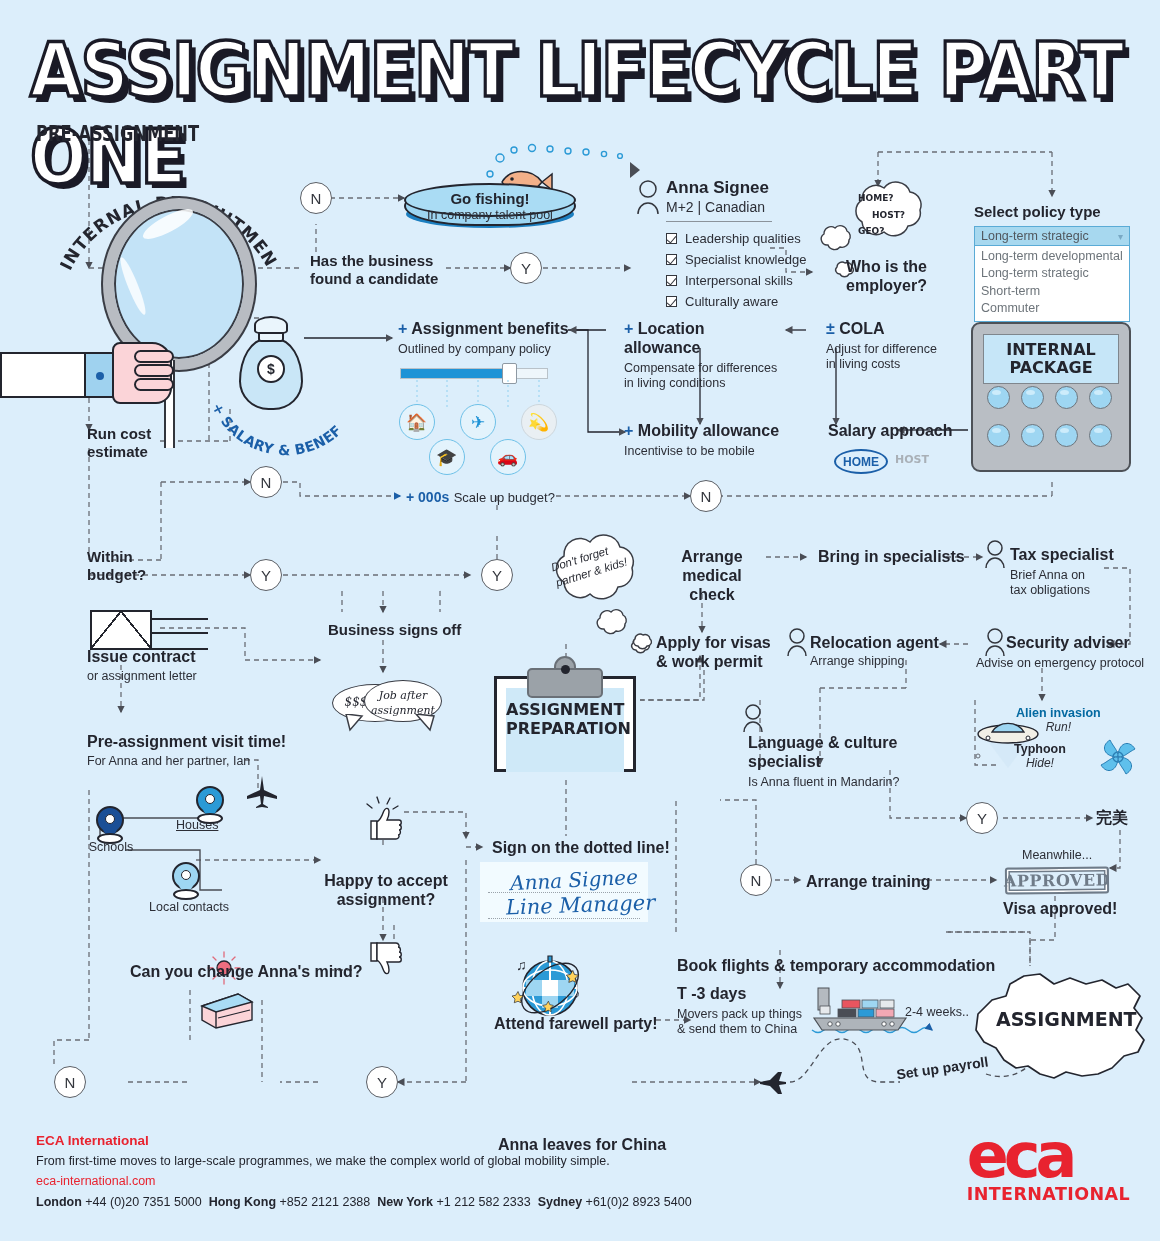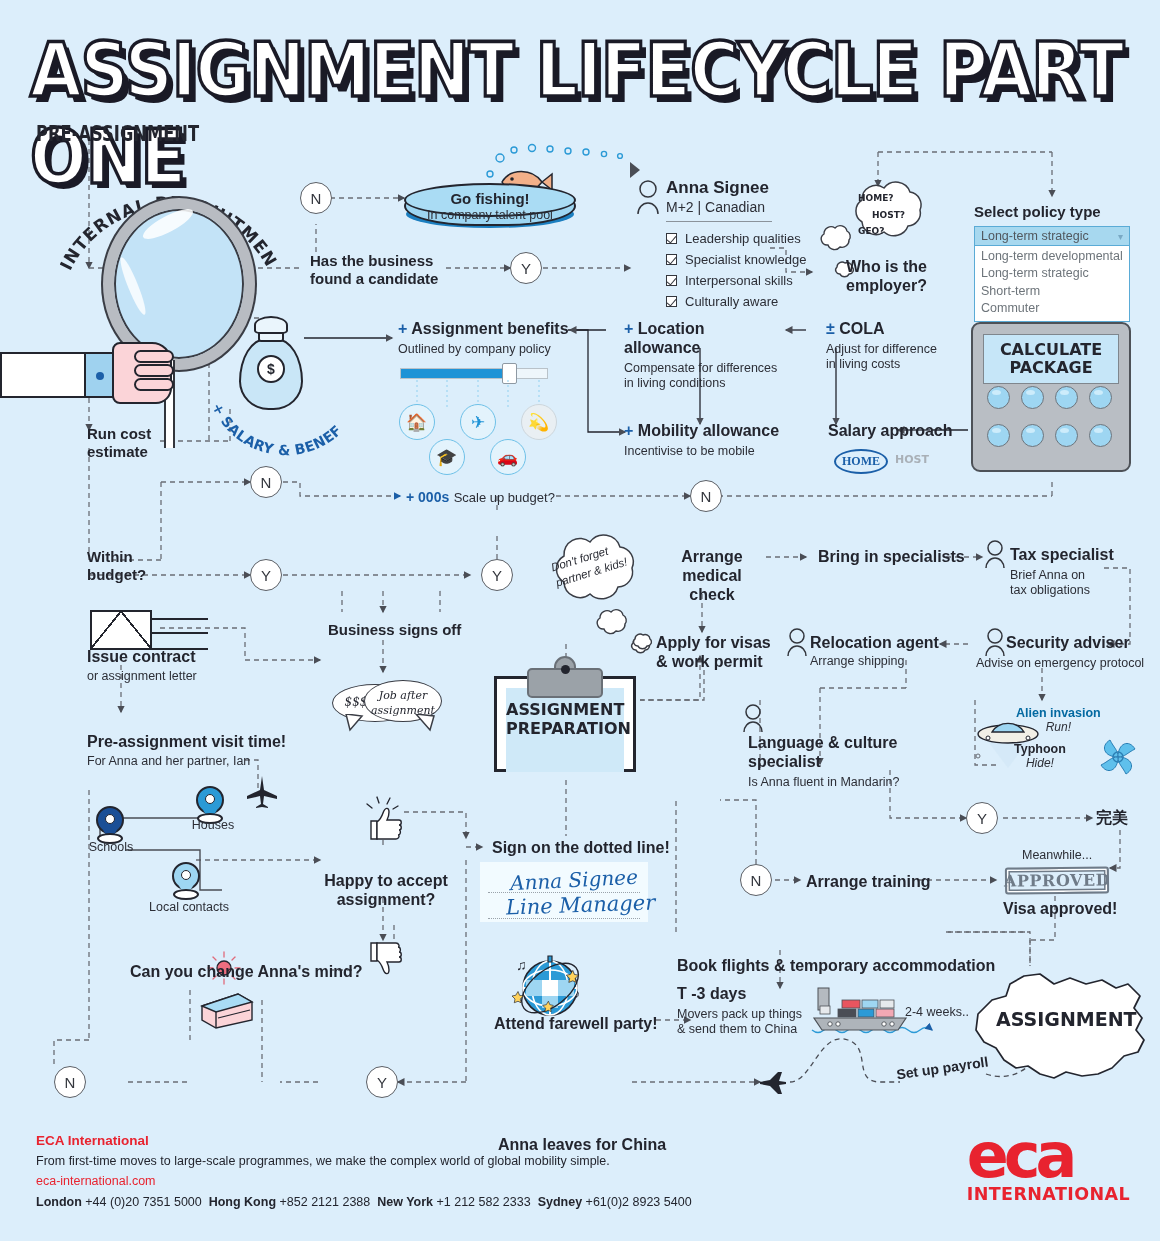--- a/index.html
+++ b/index.html
@@ -110,21 +110,21 @@
   
   .calc { left:971px; top:322px; width:160px; height:150px; background:#b9bec4; border:2.2px solid #4d5157; border-radius:9px; }
   .calc-screen { left:983px; top:334px; width:136px; height:50px; background:#c6e6f8; border:1.6px solid #7f868d;
      display:flex; flex-direction:column; align-items:center; justify-content:center;
      font-family:"DejaVu Sans", sans-serif; font-weight:bold; font-size:16px; color:#23252e; line-height:1.15; }
   .calc-btn { width:23px; height:23px; border-radius:50%; background:#9ed6f2; border:1.4px solid #6e747b; position:absolute; }
   .calc-btn:after { content:""; position:absolute; left:4px; top:3px; width:9px; height:5px; border-radius:50%; background:#cdecfb; }
 
   
   .home-pill { left:834px; top:449px; width:54px; height:25px; border:2px solid #1b5fa8; border-radius:50%;
-      display:flex;align-items:center;justify-content:center;font-family:Liberation Serif, serif;
+      display:flex;align-items:center;justify-content:center;font-family:Liberation Sans, sans-serif;
       font-weight:bold;font-size:12px;color:#1b5fa8; }
   .host-lbl { left:895px; top:453px; font-family:"DejaVu Sans",sans-serif;font-weight:bold;font-size:11px;color:#a9b0b7; }
   
   .env { left:90px; top:610px; width:62px; height:40px; background:#fff; border:2px solid #23252e; }
   .env:before { content:""; position:absolute; left:0; top:0; width:100%; height:100%;
      background:
        linear-gradient(to bottom right, transparent 47%, #23252e 47%, #23252e 51%, transparent 51%) no-repeat left top/50% 100%,
        linear-gradient(to bottom left, transparent 47%, #23252e 47%, #23252e 51%, transparent 51%) no-repeat right top/50% 100%;
   }
   .env-line { position:absolute; height:2px; background:#23252e; left:152px; }
@@ -486,21 +486,21 @@
     <div class="calc-btn" style="left:14px; top:62px;"></div>
     <div class="calc-btn" style="left:48px; top:62px;"></div>
     <div class="calc-btn" style="left:82px; top:62px;"></div>
     <div class="calc-btn" style="left:116px; top:62px;"></div>
     <div class="calc-btn" style="left:14px; top:100px;"></div>
     <div class="calc-btn" style="left:48px; top:100px;"></div>
     <div class="calc-btn" style="left:82px; top:100px;"></div>
     <div class="calc-btn" style="left:116px; top:100px;"></div>
   </div>
   <div class="abs calc-screen">
-    <span>CALCULATE</span>
+    <span>INTERNAL</span>
     <span>PACKAGE</span>
   </div>
 
   <div class="abs dcircle" style="left:250px; top:466px;">N</div>
   <div class="abs" style="left:87px; top:548px; width:100px;">
     <div class="h-bold">Within</div>
     <div class="h-bold">budget?</div>
   </div>
   <div class="abs dcircle" style="left:250px; top:559px;">Y</div>
   <div class="abs" style="left:406px; top:488px;">
@@ -623,21 +623,21 @@
       <path d="M20,46 L20,28 L140,28"></path>
       <path d="M46,60 L120,60 L120,100 L142,100"></path>
     </g>
   </svg>
   <div class="abs pin" style="left:196px; top:786px;">
     <div class="head" style="background:#2b9ad6;"></div>
     <div class="tip" style="border-top:14px solid #2b9ad6;"></div>
     <div class="dot"></div>
       <div class="base"></div>
   </div>
-  <div class="abs h-reg" style="left:188px; top:818px; width:50px; text-align:center;">Houses</div>
+  <div class="abs h-reg" style="left:176px; top:818px; width:50px; text-decoration:underline;">Houses</div>
   <div class="abs pin" style="left:96px; top:806px;">
     <div class="head" style="background:#1b4f96;"></div>
     <div class="tip" style="border-top:14px solid #1b4f96;"></div>
     <div class="dot"></div>
       <div class="base"></div>
   </div>
   <div class="abs h-reg" style="left:84px; top:840px; width:54px; text-align:center;">Schools</div>
   <div class="abs pin" style="left:172px; top:862px;">
     <div class="head" style="background:#9ed6f2;"></div>
     <div class="tip" style="border-top:14px solid #9ed6f2;"></div>

